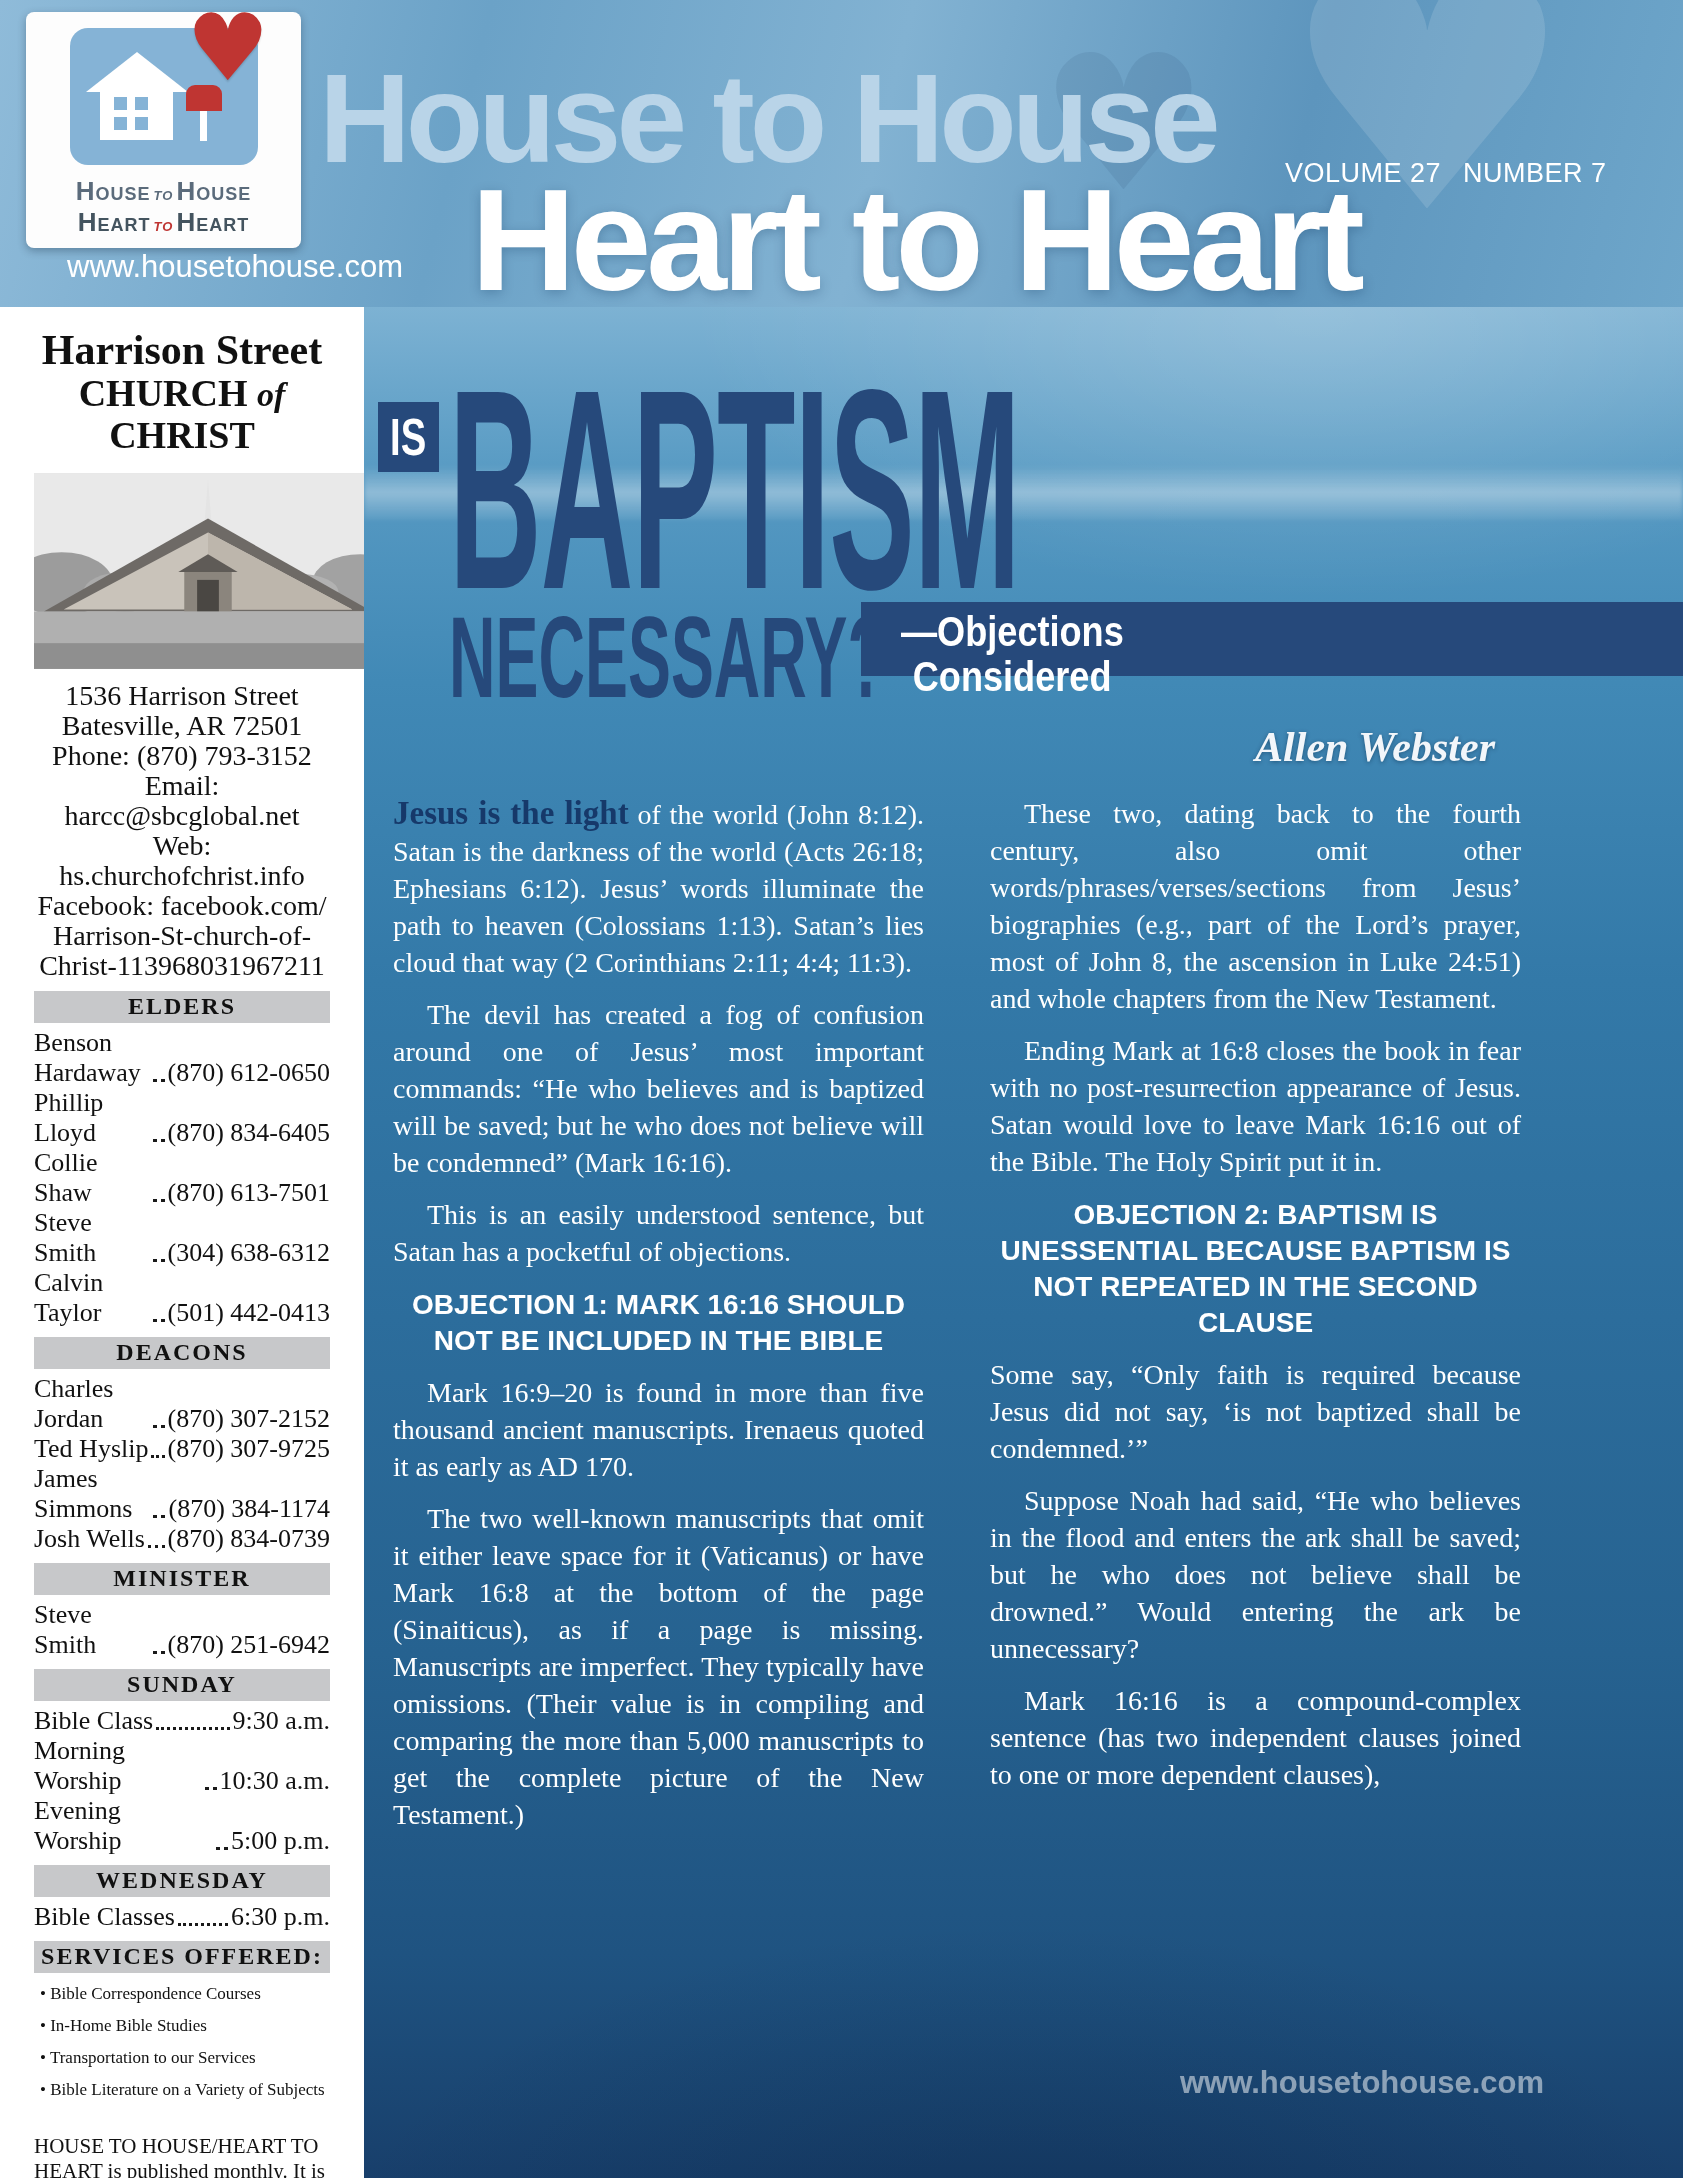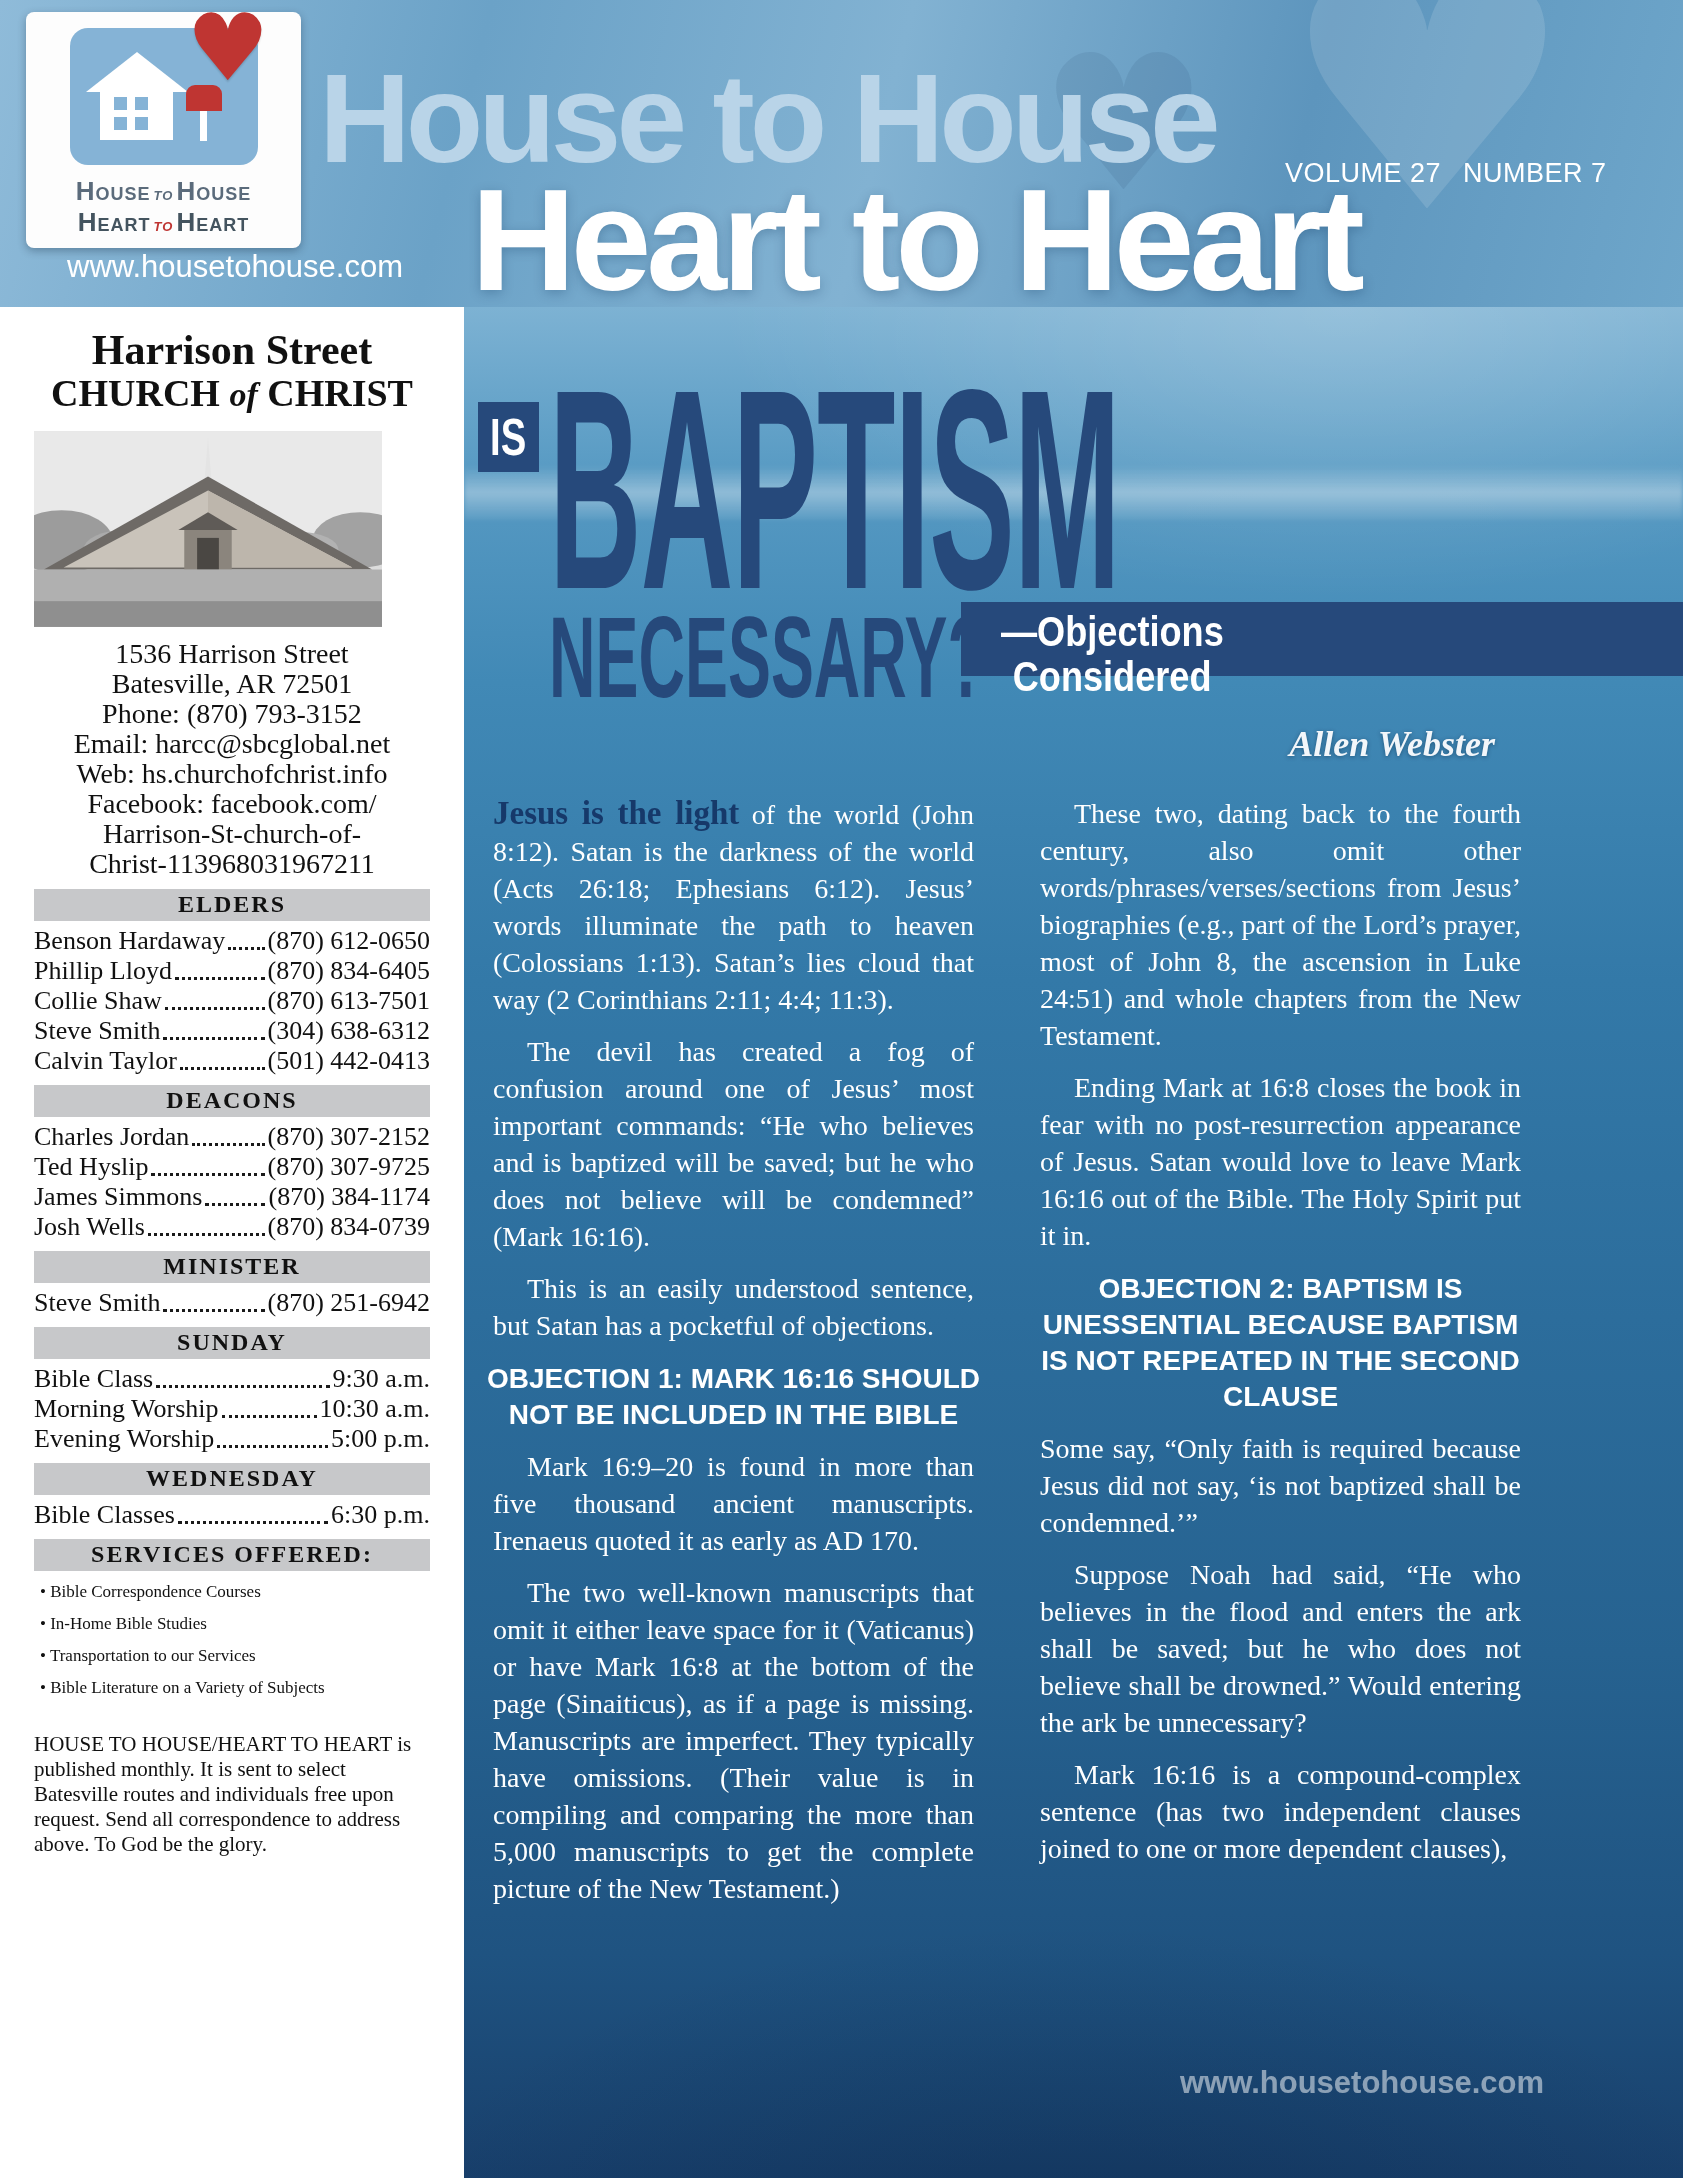--- a/index.html
+++ b/index.html
@@ -40,21 +40,21 @@
     font-size:127px; line-height:1; color:#b9d4e8; letter-spacing:-5px; }
   .t2 { position:absolute; left:471px; top:168px; font-family:"Liberation Sans",sans-serif; font-weight:bold;
     font-size:145px; line-height:1; color:#ffffff; letter-spacing:-5px; text-shadow:0 3px 12px rgba(0,40,80,0.25); }
   .vol { position:absolute; left:1285px; top:158px; font-family:"Liberation Sans",sans-serif;
     font-size:27px; color:#ffffff; display:flex; gap:22px; letter-spacing:0.5px; }
 
   
   .content { display:flex; height:1871px; }
 
   
-  .sidebar { width:464px; background:#ffffff; padding:20px 34px 0; flex-shrink:0; color:#111; }
+  .sidebar { width:364px; background:#ffffff; padding:20px 34px 0; flex-shrink:0; color:#111; }
   .church-name { text-align:center; font-weight:bold; font-size:42px; line-height:1.1; }
   .church-name .l2 { font-size:38px; }
   .church-name .of { font-style:italic; font-size:34px; }
   .photo { width:348px; height:196px; margin:16px 0 12px; display:block; }
   .addr { text-align:center; font-size:28px; line-height:30px; margin-bottom:10px; }
   .secbar { background:#c7c8ca; text-align:center; font-weight:bold; font-size:24px; letter-spacing:2px;
     padding:2px 0 3px; margin:9px 0 5px; }
   .crow { display:flex; align-items:flex-end; font-size:26px; line-height:30px; }
   .crow .dots { flex:1; border-bottom:3px dotted #1a1a1a; margin:0 3px; transform:translateY(-6px); min-width:12px; }
   .crow .ph { white-space:nowrap; }
@@ -78,21 +78,21 @@
     transform:scaleX(0.75); }
   .baptism { position:absolute; left:85px; top:40px; font-family:"Liberation Sans",sans-serif; font-weight:bold;
     font-size:285px; line-height:1; letter-spacing:-2px; transform:scaleX(0.45); transform-origin:left top;
     color:#26497b; white-space:nowrap; }
   .necessary { position:absolute; left:85px; top:293px; font-family:"Liberation Sans",sans-serif; font-weight:bold;
     font-size:115px; line-height:1; transform:scaleX(0.56); transform-origin:left top; color:#26497b; white-space:nowrap; }
   .obj-bar { position:absolute; left:497px; right:0; top:295px; height:74px; background:#26497b;
     color:#ffffff; font-family:"Liberation Sans",sans-serif; font-weight:bold; padding:7px 0 0 40px; }
   .obj-l1, .obj-l2 { font-size:43px; line-height:45px; transform:scaleX(0.84); transform-origin:left; white-space:nowrap; }
   .obj-l2 { padding-left:14px; }
-  .author { position:absolute; top:416px; right:188px; font-style:italic; font-weight:bold; font-size:36px;
+  .author { position:absolute; top:416px; right:188px; font-style:italic; font-weight:bold; font-size:42px;
     color:#f2f6fa; text-shadow:0 1px 4px rgba(0,30,60,0.45); }
 
   .cols { position:relative; z-index:2; display:flex; gap:36px; padding:0 147px 0 14px; color:#ffffff; }
   .col { flex:1; min-width:0; }
   .col p { font-size:28px; line-height:37px; text-align:justify; margin:15px; }
   .col p.ind { text-indent:34px; }
   .lead { font-weight:bold; color:#16396a; font-size:33px; }
   .col h3 { font-family:"Liberation Sans",sans-serif; font-weight:bold; font-size:28px; line-height:36px;
     text-align:center; margin:17px 6px 13px; color:#ffffff; }
 

